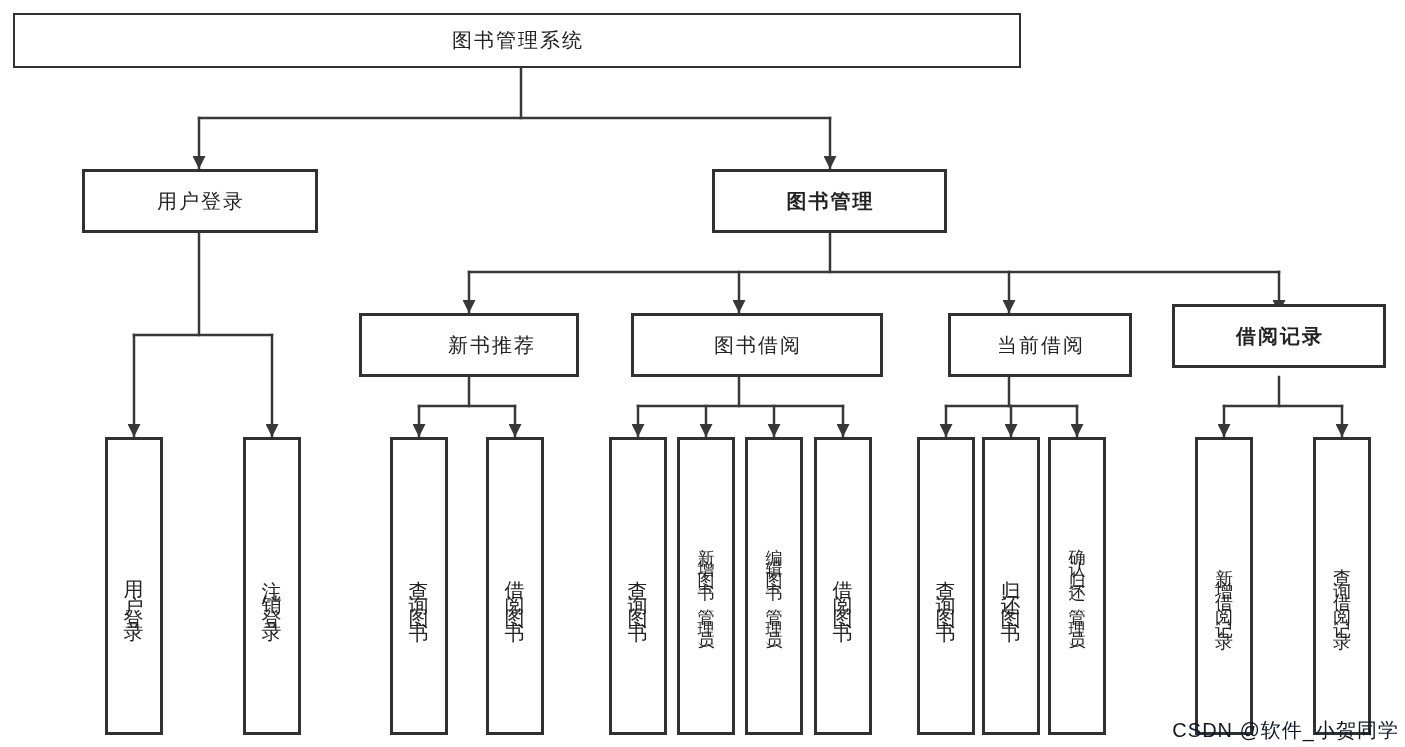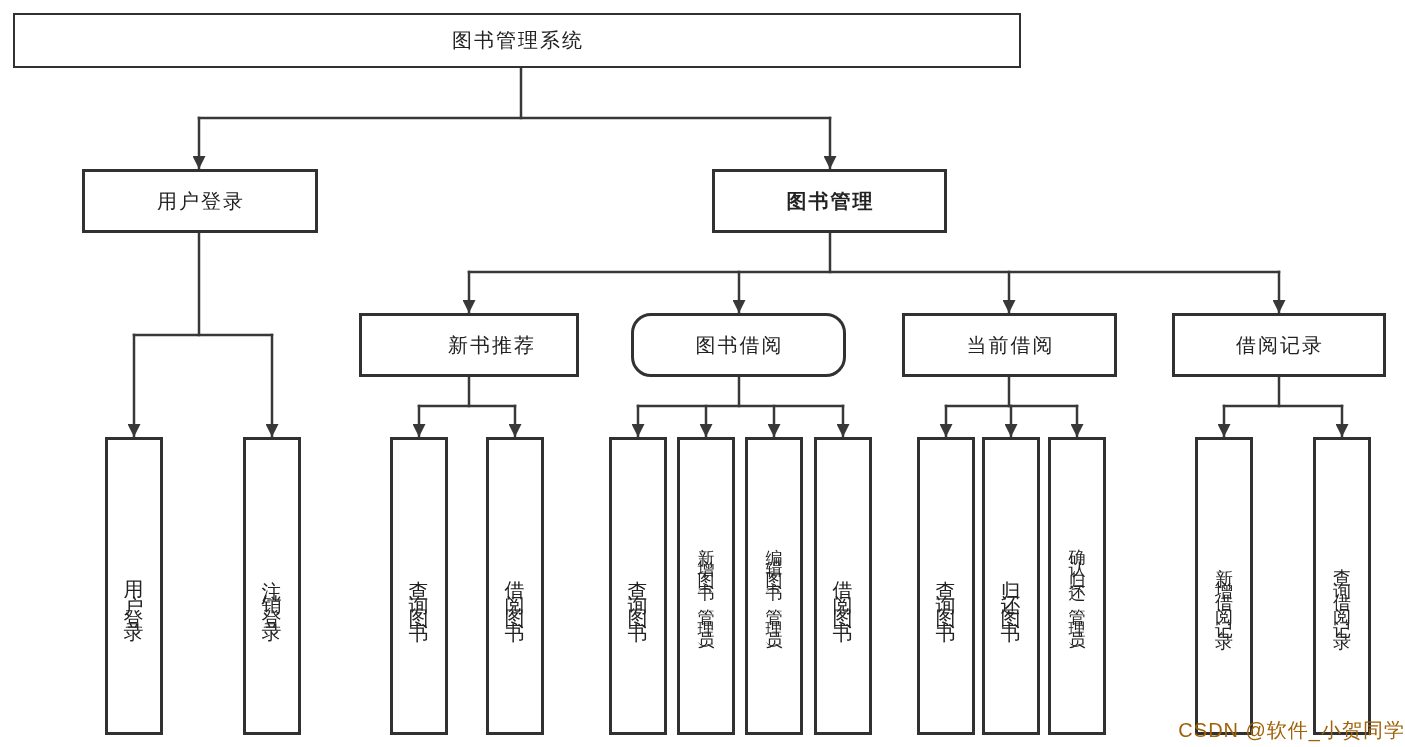--- a/index.html
+++ b/index.html
@@ -28,23 +28,23 @@
   .hbox {
     font-size:20px;
     letter-spacing:2px;
     padding-left:2px;
     white-space:nowrap;
   }
   .root  { left:13px;   top:13px;  width:1008px; height:55px; border-width:2px; }
   .n-login { left:82px;  top:169px; width:236px; height:64px; }
   .n-mgmt  { left:712px; top:169px; width:235px; height:64px;font-weight:bold; }
   .n-newbook { left:359px;  top:313px; width:220px; height:64px;padding-left:46px; }
-  .n-borrow  { left:631px;  top:313px; width:215px; height:64px;border-radius:20px; }
-  .n-current { left:902px;  top:313px; width:215px; height:64px; }
-  .n-record  { left:1172px; top:313px; width:214px; height:64px; }
+  .n-borrow  { left:631px;  top:313px; width:252px; height:64px; }
+  .n-current { left:948px;  top:313px; width:184px; height:64px; }
+  .n-record  { left:1172px; top:304px; width:214px; height:64px;font-weight:bold; }
   .leaf { top:437px; height:298px; width:58px; }
   .vtext {
     writing-mode:vertical-lr;
     text-orientation:mixed;
     line-height:1;
     font-size:20px;
     letter-spacing:14px;
     padding-top:14px;
     white-space:nowrap;
   }
@@ -58,23 +58,23 @@
   .lf6  { left:677px; }
   .lf7  { left:745px; }
   .lf8  { left:814px; }
   .lf9  { left:917px; }
   .lf10 { left:982px; }
   .lf11 { left:1048px; }
   .lf12 { left:1195px; }
   .lf13 { left:1313px; }
   .watermark {
     position:absolute;
-    right:0; bottom:3px;
+    right:6px; bottom:3px;
     font-size:20px;
-    color:#a16207;
+    color:#0f172a;
     letter-spacing:1px;
     z-index:5;
     white-space:nowrap;
   }
 </style>
 </head>
 <body>
 
 <div class="canvas">
 

